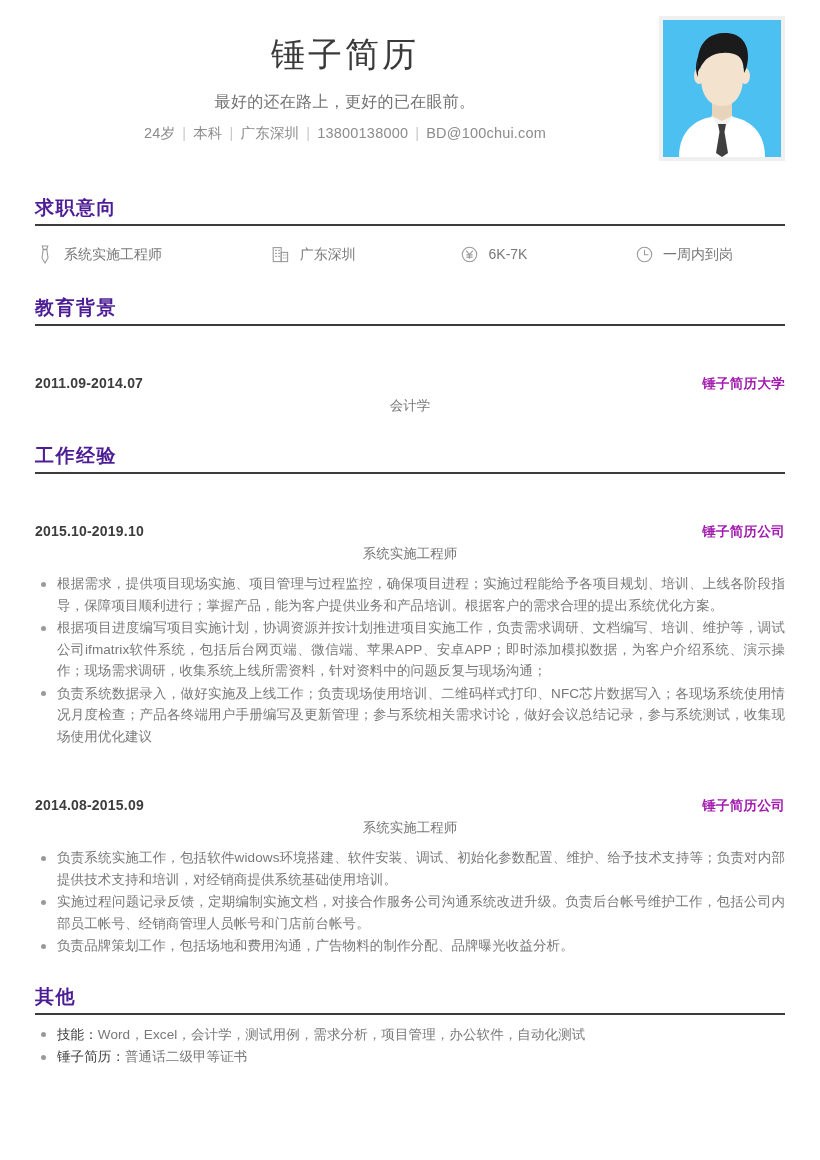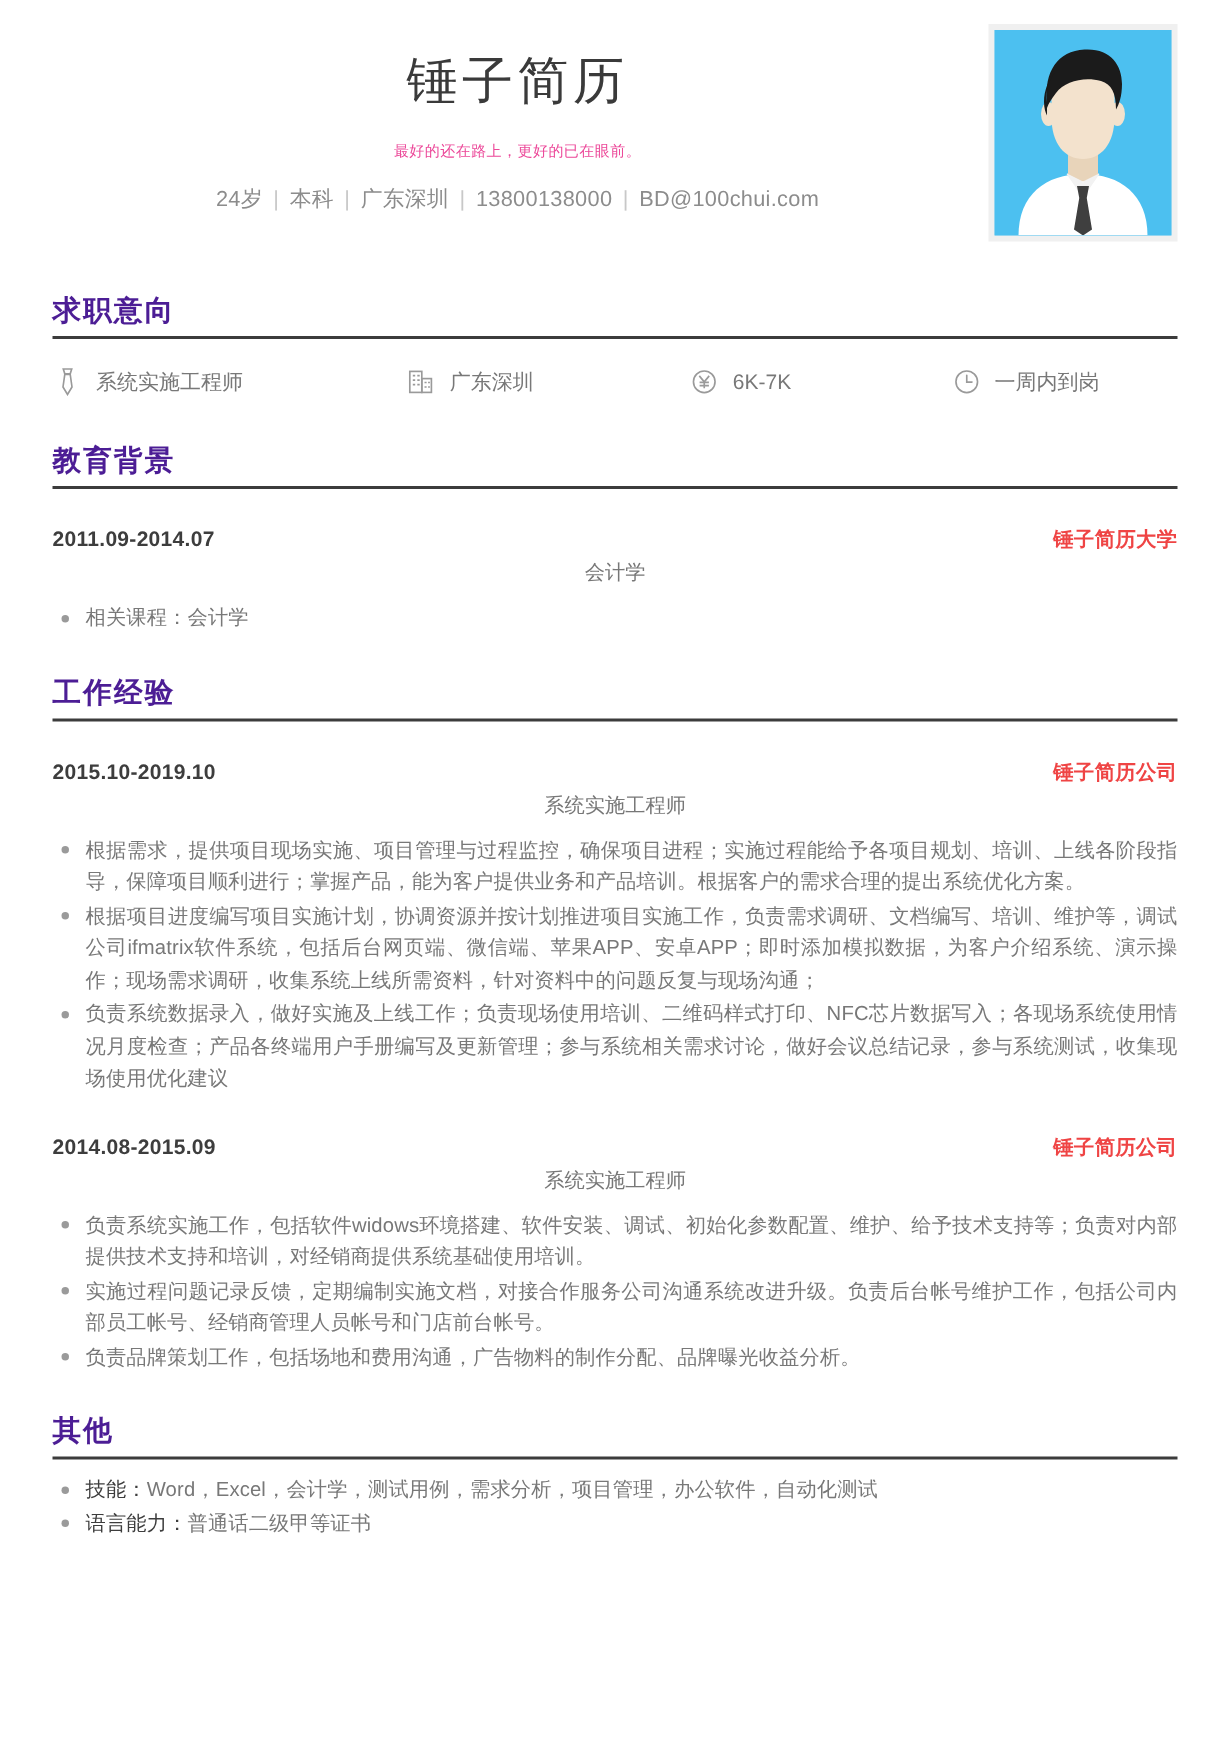--- a/index.html
+++ b/index.html
@@ -31,22 +31,22 @@
   }
   .name {
     font-size: 34px;
     font-weight: 400;
     color: #3a3a3a;
     letter-spacing: 3px;
     line-height: 48px;
   }
   .slogan {
     margin-top: 14px;
-    font-size: 10px;
-    color: #ec4899;
+    font-size: 16px;
+    color: #737373;
     line-height: 20px;
     letter-spacing: 0.3px;
   }
   .meta {
     margin-top: 10px;
     font-size: 14.5px;
     color: #8c8c8c;
     line-height: 22px;
     letter-spacing: 0.2px;
   }
@@ -130,23 +130,24 @@
   .entry-date {
     font-size: 14px;
     font-weight: bold;
     color: #3d3d3d;
     letter-spacing: 0.2px;
     line-height: 21px;
   }
   .entry-org {
     font-size: 13.5px;
     font-weight: bold;
-    color: #ef4444;
+    color: #a21caf;
     letter-spacing: 0.3px;
     line-height: 21px;
+    margin-top: 24px;
   }
   .entry-role {
     font-size: 13.5px;
     color: #777777;
     line-height: 21px;
     margin-top: 1px;
     text-align: center;
   }
 
   
@@ -273,23 +274,20 @@
   <div class="section">
     <div class="section-title">教育背景</div>
     <div class="section-rule"></div>
     <div id="education-entries">
         <div class="entry">
           <div class="entry-head">
             <div class="entry-date">2011.09-2014.07</div>
             <div class="entry-org">锤子简历大学</div>
           </div>
           <div class="entry-role">会计学</div>
-          <ul class="bullets edu-bullets">
-            <li>相关课程：会计学</li>
-          </ul>
         </div>
       </div>
   </div>
 
   <div class="section">
     <div class="section-title">工作经验</div>
     <div class="section-rule"></div>
     <div id="work-entries">
         <div class="entry">
           <div class="entry-head">
@@ -316,17 +314,17 @@
           </ul>
         </div>
       </div>
   </div>
 
   <div class="section">
     <div class="section-title">其他</div>
     <div class="section-rule"></div>
     <ul class="bullets other-bullets" id="other-bullets">
         <li><span class="lbl">技能：</span><span>Word，Excel，会计学，测试用例，需求分析，项目管理，办公软件，自动化测试</span></li>
-        <li><span class="lbl">语言能力：</span><span>普通话二级甲等证书</span></li>
+        <li><span class="lbl">锤子简历：</span><span>普通话二级甲等证书</span></li>
       </ul>
   </div>
 
 </div>
 
 </body></html>

